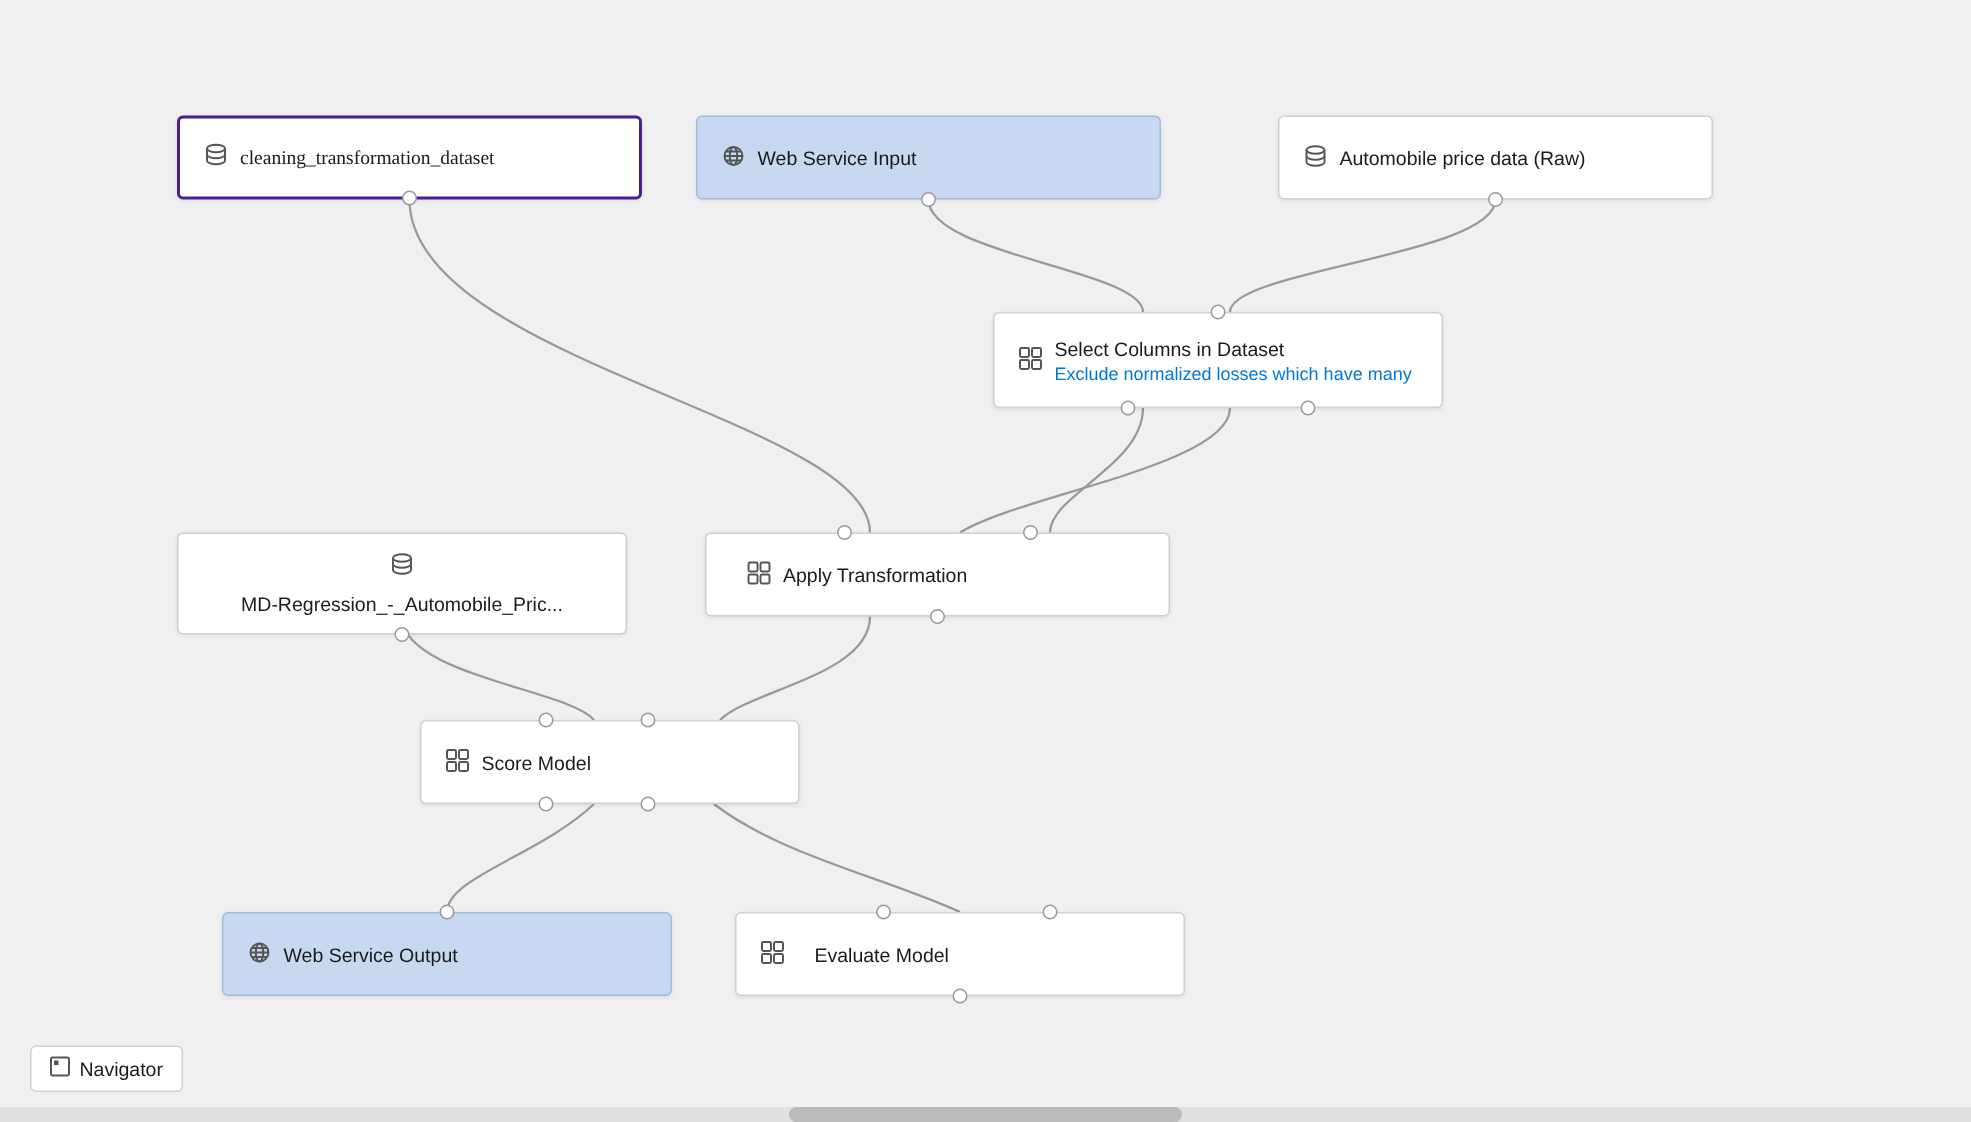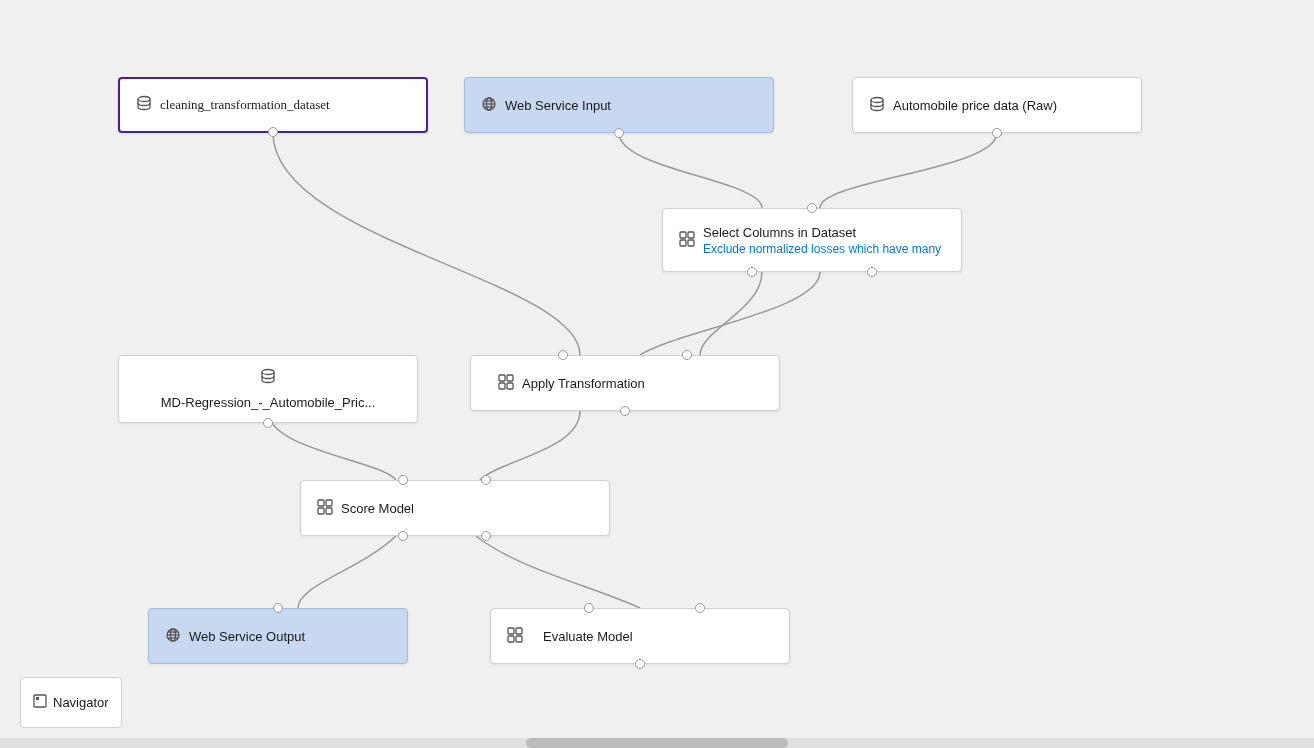--- a/index.html
+++ b/index.html
@@ -63,21 +63,21 @@
       border: 1.5px solid #999;
     }
     
     .navigator-btn {
       position: absolute;
       bottom: 20px;
       left: 20px;
       background: #fff;
       border: 1px solid #d0d0d0;
       border-radius: 4px;
-      padding: 16px 12px;
+      padding: 6px 12px;
       font-size: 13px;
       display: flex;
       align-items: center;
       gap: 6px;
       cursor: pointer;
       color: #1a1a1a;
     }
     
     .connections-svg {
       position: absolute;
@@ -220,41 +220,41 @@
     </span>
     <span class="node-content">Apply Transformation</span>
 
     <div class="port" style="top:-6px; left:30%; transform:translateX(-50%);"></div>
 
     <div class="port" style="top:-6px; left:70%; transform:translateX(-50%);"></div>
 
     <div class="port" style="bottom:-6px; left:50%; transform:translateX(-50%);"></div>
   </div>
 
-  <div class="node" style="left:300px; top:480px; width:310px; min-height:56px;">
+  <div class="node" style="left:280px; top:480px; width:253px; min-height:56px;">
     <span class="node-icon">
       <svg width="16" height="16" viewBox="0 0 16 16" fill="none">
           <rect x="1" y="1" width="6" height="6" rx="1" stroke="#555" stroke-width="1.3"></rect>
           <rect x="9" y="1" width="6" height="6" rx="1" stroke="#555" stroke-width="1.3"></rect>
           <rect x="1" y="9" width="6" height="6" rx="1" stroke="#555" stroke-width="1.3"></rect>
           <rect x="9" y="9" width="6" height="6" rx="1" stroke="#555" stroke-width="1.3"></rect>
         </svg>
     </span>
     <span class="node-content">Score Model</span>
 
     <div class="port" style="top:-6px; left:33%; transform:translateX(-50%);"></div>
 
     <div class="port" style="top:-6px; left:60%; transform:translateX(-50%);"></div>
 
     <div class="port" style="bottom:-6px; left:33%; transform:translateX(-50%);"></div>
 
     <div class="port" style="bottom:-6px; left:60%; transform:translateX(-50%);"></div>
   </div>
 
-  <div class="node blue" style="left:148px; top:608px; width:260px; min-height:56px;">
+  <div class="node blue" style="left:148px; top:608px; width:300px; min-height:56px;">
     <span class="node-icon">
       <svg width="16" height="16" viewBox="0 0 16 16" fill="none">
           <circle cx="8" cy="8" r="6" stroke="#555" stroke-width="1.3"></circle>
           <ellipse cx="8" cy="8" rx="2.5" ry="6" stroke="#555" stroke-width="1.3"></ellipse>
           <line x1="2" y1="8" x2="14" y2="8" stroke="#555" stroke-width="1.3"></line>
           <line x1="3" y1="5" x2="13" y2="5" stroke="#555" stroke-width="1.3"></line>
           <line x1="3" y1="11" x2="13" y2="11" stroke="#555" stroke-width="1.3"></line>
         </svg>
     </span>
     <span class="node-content">Web Service Output</span>

